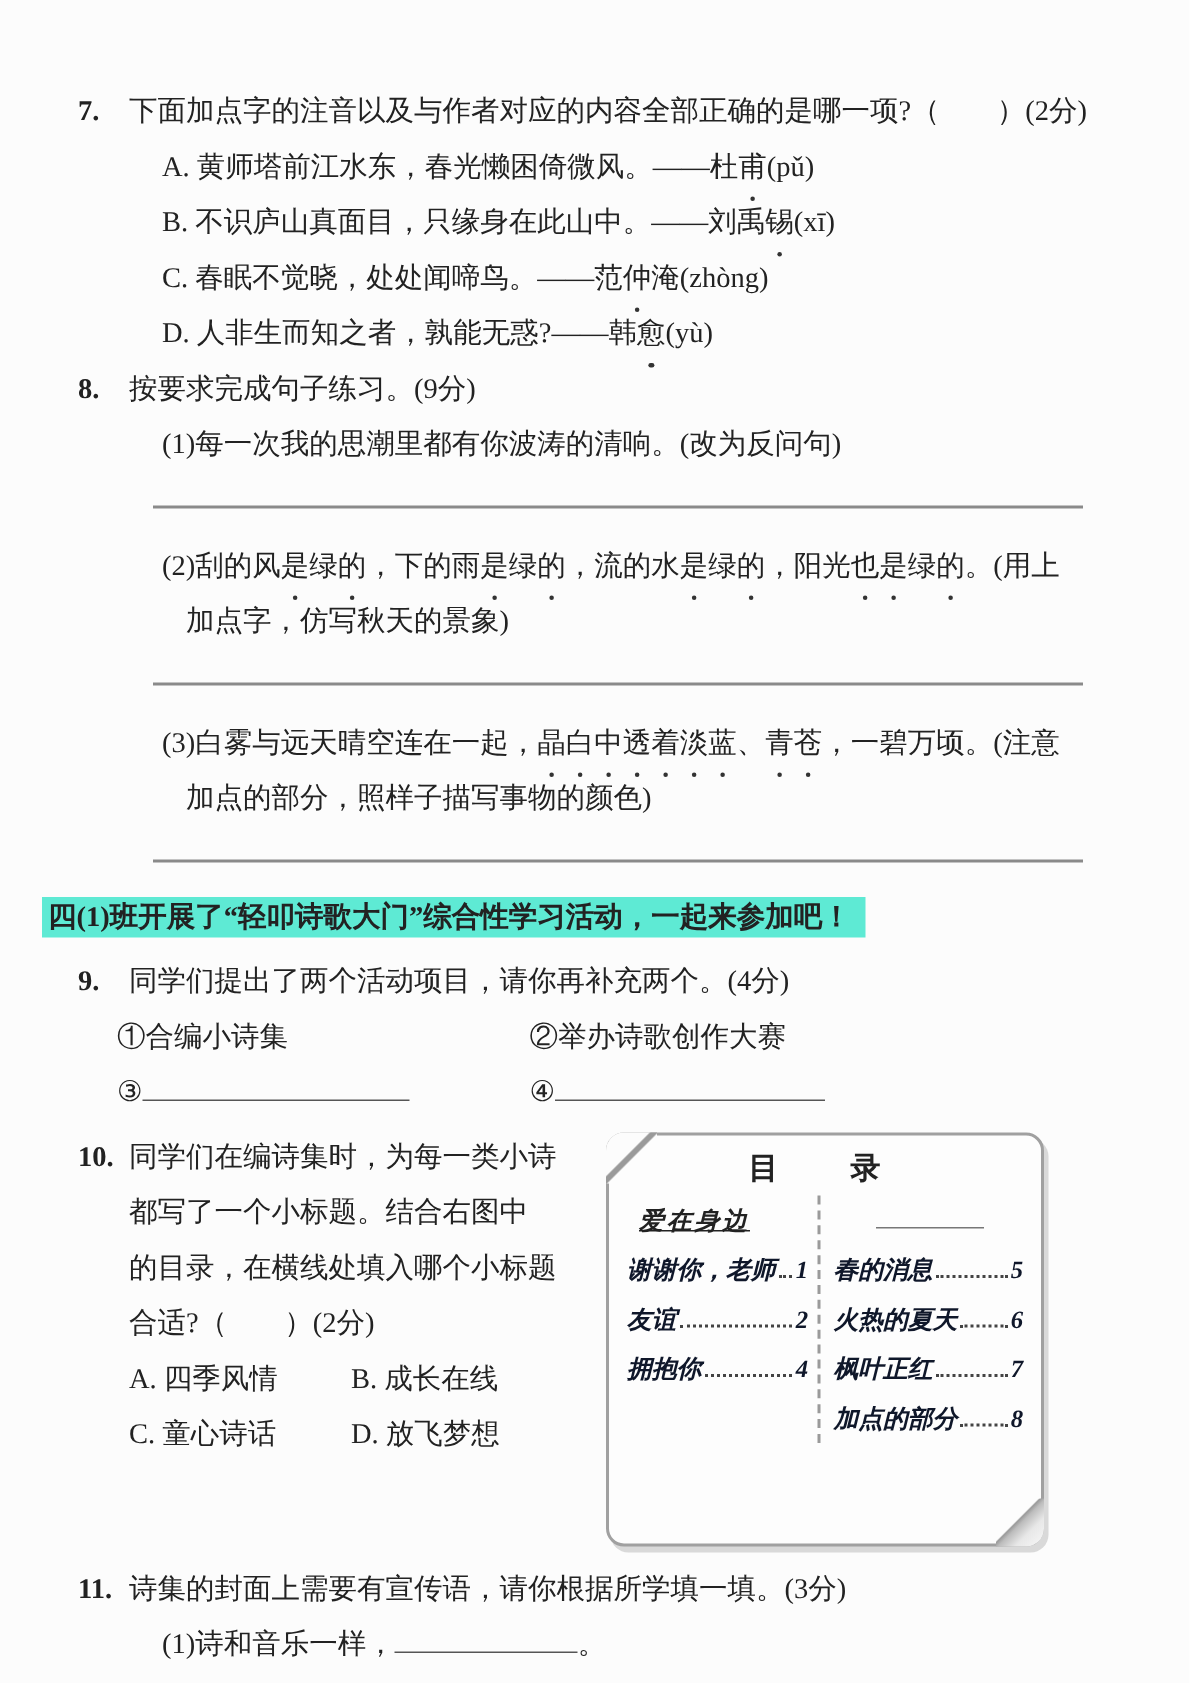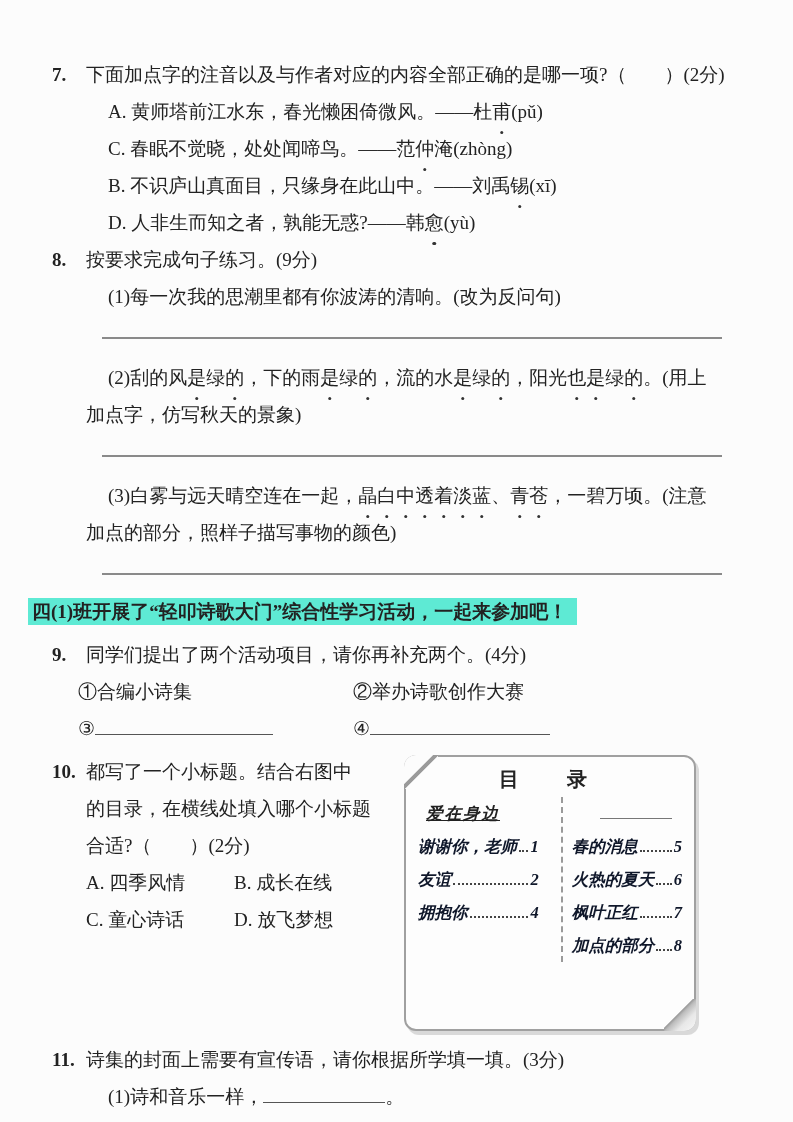--- a/index.html
+++ b/index.html
@@ -7,21 +7,21 @@
     width:793px;height:1122px;box-sizing:border-box;
     background:#fcfcfc;color:#222;
     font-family:"Liberation Serif","DejaVu Serif",serif;
     font-size:19px;line-height:37px;
     padding:56px 40px 0 52px;position:relative;overflow:hidden;
   }
   .row{display:flex;align-items:flex-start;}
   .qnum{flex:0 0 34px;font-weight:bold;}
   .qbody{flex:1;}
   .sub{margin-left:22px;}
-  .cont{}
+  .cont{margin-left:38px;}
   
   .em-char{position:relative;display:inline-block;}
   .em-char::after{
     content:"";position:absolute;left:50%;bottom:-4px;
     width:3.5px;height:3.5px;border-radius:50%;background:#333;
     transform:translateX(-50%);
   }
   
   .rule{border-bottom:2px solid #8a8a8a;height:0;width:620px;margin:22px 0 20px 38px;}
   
@@ -45,41 +45,41 @@
     margin-top:2px;height:276px;padding:6px 12px 0 12px;
     font-size:16.5px;line-height:33px;
   }
   .fold-tl{position:absolute;top:-2px;left:-2px;width:34px;height:34px;
     border-top-left-radius:12px;
     background:linear-gradient(135deg,#fcfcfc 42%,#9a9a9a 44%,#9a9a9a 50%,#fdfdfd 52%);}
   .fold-br{position:absolute;bottom:-2px;right:-2px;width:32px;height:32px;
     border-bottom-right-radius:12px;
     background:linear-gradient(135deg,rgba(0,0,0,0) 44%,#9a9a9a 46%,#bdbdbd 52%,#e8e8e8 70%,#f7f7f7 100%);}
   .card-title{text-align:center;font-weight:bold;font-size:20px;letter-spacing:14px;line-height:32px;}
-  .card-cols{display:flex;margin-top:2px;gap:16px;}
+  .card-cols{display:flex;margin-top:2px;}
   .card-col-left{flex:0 0 48%;box-sizing:border-box;padding-right:6px;}
   .card-col-right{flex:1;border-left:2px dashed #9a9a9a;box-sizing:border-box;padding-left:9px;}
   .cat-head{font-weight:bold;font-style:italic;text-decoration:underline;margin-left:8px;letter-spacing:2px;}
   .cat-head-blank{display:inline-block;border-bottom:1.7px solid #777;width:72px;height:14px;margin-left:28px;}
   .cat-row{display:flex;align-items:baseline;font-style:italic;font-weight:bold;color:#0f172a;}
   .cat-leader{flex:1;border-bottom:2.2px dotted #444;height:0.52em;margin:0 2px;min-width:8px;}
   .footer{text-align:center;letter-spacing:9px;font-size:16px;margin-top:24px;color:#333;}
 </style>
 </head>
 <body>
 
 <div class="page">
 
   <div class="row">
     <span class="qnum">7.</span>
     <div class="qbody">
       <div>下面加点字的注音以及与作者对应的内容全部正确的是哪一项?（　　）(2分)</div>
       <div class="sub">A. 黄师塔前江水东，春光懒困倚微风。——杜<span class="em-char">甫</span>(pǔ)</div>
+      <div class="sub">B. 不识庐山真面目，只缘身在此山中。——刘禹<span class="em-char">锡</span>(xī)</div>
       <div class="sub">C. 春眠不觉晓，处处闻啼鸟。——范<span class="em-char">仲</span>淹(zhòng)</div>
-      <div class="sub">B. 不识庐山真面目，只缘身在此山中。——刘禹<span class="em-char">锡</span>(xī)</div>
       <div class="sub">D. 人非生而知之者，孰能无惑?——韩<span class="em-char">愈</span>(yù)</div>
     </div>
   </div>
 
   <div class="row">
     <span class="qnum">8.</span>
     <div class="qbody">
       <div>按要求完成句子练习。(9分)</div>
       <div class="sub">(1)每一次我的思潮里都有你波涛的清响。(改为反问句)</div>
       <div class="rule" style="margin-left:16px;"></div>
@@ -108,20 +108,21 @@
   </div>
   <div class="q9-row">
     <span class="q9-col1"><span>③</span><span class="blank" style="width:178px;"></span></span>
     <span><span>④</span><span class="blank" style="width:180px;"></span></span>
   </div>
 
   <div class="q10-wrap">
     <div class="q10-left row">
       <span class="qnum">10.</span>
       <div class="qbody">
+        <div>同学们在编诗集时，为每一类小诗</div>
         <div>都写了一个小标题。结合右图中</div>
         <div>的目录，在横线处填入哪个小标题</div>
         <div>合适?（　　）(2分)</div>
         <div class="q10-opts">
           <span class="q10-opt1">A. 四季风情</span>
           <span>B. 成长在线</span>
         </div>
         <div class="q10-opts">
           <span class="q10-opt1">C. 童心诗话</span>
           <span>D. 放飞梦想</span>

